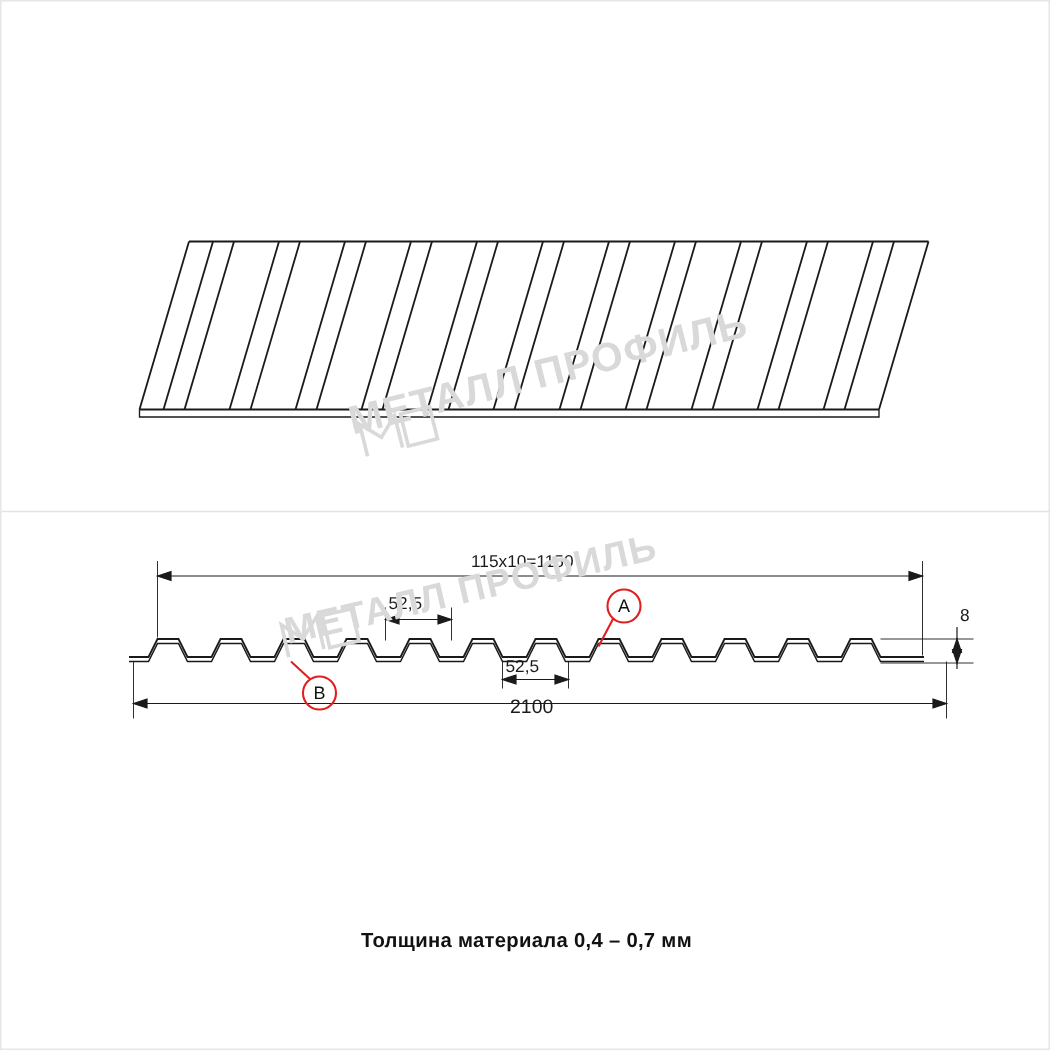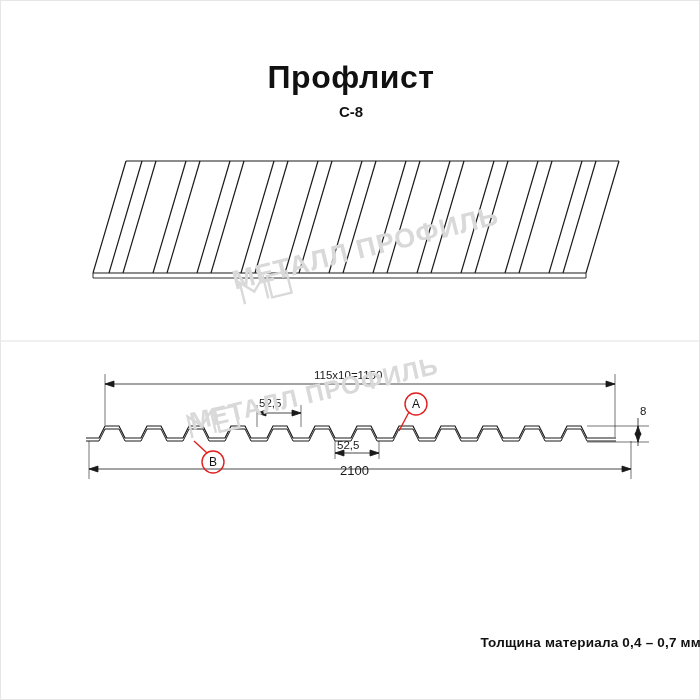--- a/index.html
+++ b/index.html
@@ -41,26 +41,25 @@
     text-align: center;
     font-size: 15px;
     font-weight: bold;
     color: #111;
   }
   .footer-note {
     position: absolute;
     top: 618px;
     left: 0;
     width: 700px;
-    text-align: right;
+    text-align: center;
     font-size: 13.5px;
     font-weight: bold;
     color: #111;
     letter-spacing: 0.2px;
-    margin-top: 16px;
   }
   .svg-layer {
     position: absolute;
     left: 0;
     top: 0;
   }
   .wm {
     position: absolute;
     color: #d9d9d9;
     font-weight: bold;
@@ -97,22 +96,20 @@
     font-weight: normal;
     text-align: center;
     width: 22px;
   }
 </style>
 </head>
 <body>
 
 <div id="page">
 
-  <div class="title">Профлист</div>
-  <div class="subtitle">С-8</div>
 
   <svg class="svg-layer" width="700" height="700">
     <g fill="none" stroke="#1a1a1a" stroke-width="1.2" stroke-linejoin="miter">
 
       <path d="M125,160 L618,160"></path>
 
       <path d="M92,272 L585,272"></path>
 
       <path d="M125,160 L92,272"></path>
 

